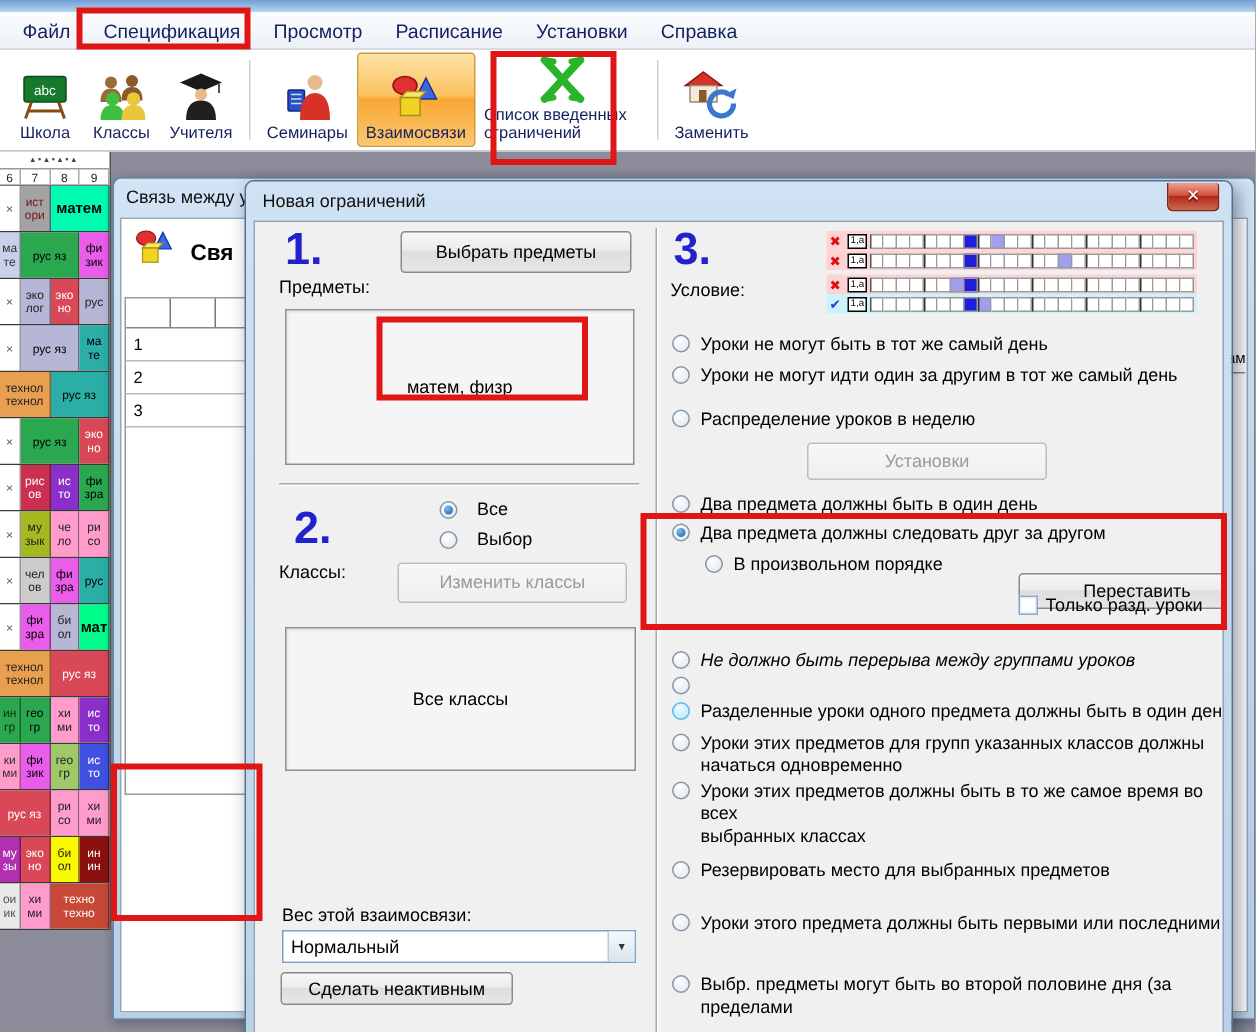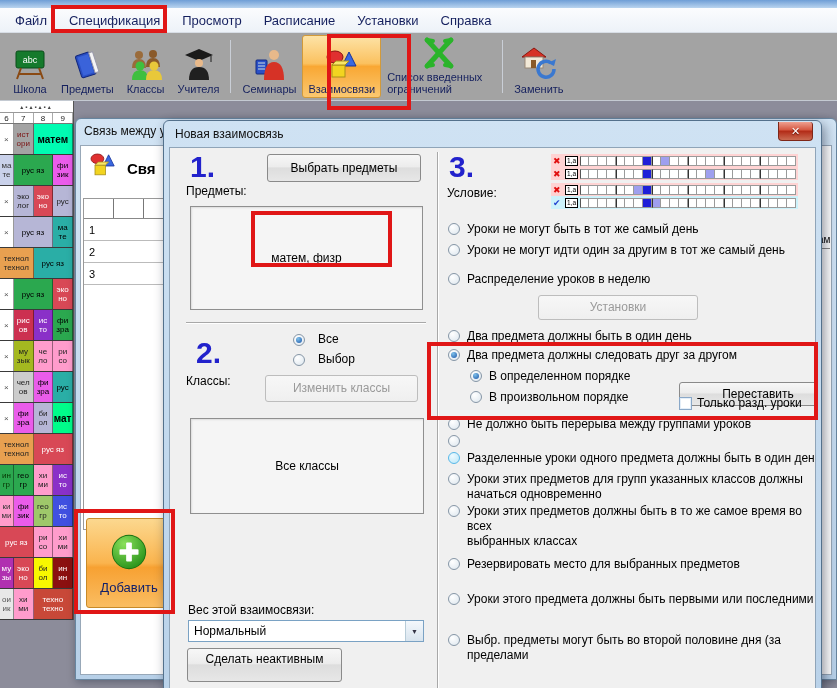--- a/index.html
+++ b/index.html
@@ -3,21 +3,21 @@
 <meta charset="utf-8">
 <style>
 *{margin:0;padding:0;box-sizing:border-box;}
 body{font-family:"Liberation Sans","DejaVu Sans",sans-serif;background:#666;}
 #root{position:relative;width:837px;height:688px;background:#8c8c9a;overflow:hidden;}
 
 
 .top-strip{position:absolute;left:0;top:0;width:837px;height:8px;background:linear-gradient(#6f9ed6,#b9d4ef);}
 .menubar{position:absolute;left:0;top:8px;width:837px;height:25px;display:flex;align-items:center;padding-left:4px;background:linear-gradient(#fbfcfe,#edf2f8);border-bottom:1px solid #d7dde5;z-index:4;}
 .menu-item{padding:4px 11px;font-size:13px;color:#15205e;cursor:default;white-space:nowrap;}
-.toolbar{position:absolute;left:0;top:33px;width:837px;height:68px;background:#a3a3a3;border-bottom:1px solid #c4cad2;display:flex;align-items:stretch;padding:2px 0 2px 5px;z-index:4;}
+.toolbar{position:absolute;left:0;top:33px;width:837px;height:68px;background:#ffffff;border-bottom:1px solid #c4cad2;display:flex;align-items:stretch;padding:2px 0 2px 5px;z-index:4;}
 .tb-btn{display:flex;flex-direction:column;align-items:center;justify-content:flex-end;padding:2px 5px;border-radius:3px;border:1px solid transparent;}
 .tb-btn.active{background:linear-gradient(#fde3a7,#fbc15f 45%,#f9a733 50%,#fbc870);border:1px solid #d29a3a;}
 .tb-icon{height:38px;display:flex;align-items:center;justify-content:center;}
 .tb-label{font-size:11px;line-height:12px;color:#15205e;text-align:left;max-width:104px;}
 .tb-sep{width:1px;background:#c9ced6;margin:5px 5px;}
 
 
 .grid-panel{position:absolute;left:0;top:101px;width:74px;background:#fff;border-right:1px solid #555;z-index:1;}
 .g-strip{height:12px;font-size:6px;line-height:12px;letter-spacing:2px;color:#444;text-align:center;border-bottom:1px solid #999;overflow:hidden;}
 .g-nums{display:flex;height:11px;border-bottom:1px solid #777;}
@@ -57,21 +57,21 @@
 #panel-subjects{left:20px;top:58px;width:233px;height:104px;}
 .hr1{position:absolute;left:16px;top:174px;width:240px;height:1px;background:#a8a8a8;box-shadow:0 1px 0 #fff;}
 .s2radio{position:absolute;display:flex;align-items:center;}
 .s2radio span.rlbl{font-size:12px;margin-left:6px;}
 #btn-edit-classes{position:absolute;left:95px;top:227px;width:153px;height:27px;line-height:25px;}
 #panel-classes{left:20px;top:270px;width:234px;height:96px;}
 #weight-label{left:18px;top:455px;}
 .combo{position:absolute;left:18px;top:472px;width:236px;height:22px;background:#fff;border:1px solid #7aa2c4;display:flex;align-items:center;cursor:pointer;}
 .combo-text{flex:1;padding-left:5px;font-size:12px;color:#000;}
 .combo-arrow{width:18px;height:100%;border-left:1px solid #b8ccd8;background:linear-gradient(#f4f8fc,#d8e4ee);display:flex;align-items:center;justify-content:center;font-size:7px;color:#334;}
-#btn-deactivate{position:absolute;left:17px;top:500px;width:155px;height:34px;line-height:20px;}
+#btn-deactivate{position:absolute;left:17px;top:500px;width:155px;height:22px;line-height:20px;}
 .vdiv{position:absolute;left:267px;top:4px;bottom:0;width:1px;background:#a8a8a8;box-shadow:1px 0 0 #fff;}
 .rcol{position:absolute;left:277px;top:0;width:376px;height:100%;}
 
 
 #minigrid{position:absolute;left:104px;top:6px;}
 .mg-row{display:flex;align-items:center;height:13px;padding:1px 2px;}
 .mg-row.bad{background:#ffd3d3;}
 .mg-row.good{background:#ccf2fb;}
 .mg-row:nth-child(3){margin-top:3px;}
 .mg-mark{width:12px;font-size:9px;line-height:10px;}
@@ -125,32 +125,20 @@
   <div class="toolbar" id="toolbar">
       <div class="tb-btn">
         <div class="tb-icon">
           <svg width="38" height="36" viewBox="0 0 38 36">
             <rect x="5" y="5" width="28" height="17" rx="2" fill="#157a2c" stroke="#0b4d1a"></rect>
             <text x="19" y="17" font-size="9" fill="#fff" text-anchor="middle">abc</text>
             <path d="M10 22 L6 33 M28 22 L32 33 M8 28 H30" stroke="#8a4a14" stroke-width="2" fill="none"></path>
           </svg>
         </div>
         <div class="tb-label">Школа</div>
-      </div>
-      <div class="tb-btn">
-        <div class="tb-icon">
-          <svg width="38" height="36" viewBox="0 0 38 36">
-            <g transform="rotate(-18 19 18)">
-              <rect x="10" y="7" width="15" height="23" rx="2" fill="#2a4fc4" stroke="#12287e"></rect>
-              <rect x="24" y="8" width="4" height="21" fill="#f4f4f4" stroke="#99a"></rect>
-              <rect x="12" y="9" width="11" height="19" fill="#3a63da"></rect>
-            </g>
-          </svg>
-        </div>
-        <div class="tb-label">Предметы</div>
       </div>
       <div class="tb-btn">
         <div class="tb-icon">
           <svg width="40" height="36" viewBox="0 0 40 36">
             <circle cx="13" cy="9" r="4" fill="#9a6b3a"></circle>
             <path d="M6 22 Q6 13 13 13 Q20 13 20 22 Z" fill="#9a6b3a"></path>
             <circle cx="27" cy="8" r="4" fill="#8a5a2a"></circle>
             <path d="M20 21 Q20 12 27 12 Q34 12 34 21 Z" fill="#8a5a2a"></path>
             <circle cx="14" cy="20" r="4.5" fill="#3fbf3f"></circle>
             <path d="M6 34 Q6 24 14 24 Q22 24 22 34 Z" fill="#3fbf3f"></path>
@@ -366,43 +354,28 @@
         <div class="bg-thead">
             <div class="bg-th"></div>
             <div class="bg-th"></div>
           </div>
         <div id="bg-rows">
             <div class="bg-tr">1</div>
             <div class="bg-tr">2</div>
             <div class="bg-tr">3</div>
           </div>
       </div>
-      <div class="add-btn">
-        <span id="add-icon"><svg width="40" height="40" viewBox="0 0 42 42">
-              <defs>
-                <radialGradient id="gg" cx="0.35" cy="0.25" r="0.9">
-                  <stop offset="0" stop-color="#8ae05a"></stop>
-                  <stop offset="1" stop-color="#1e8a14"></stop>
-                </radialGradient>
-              </defs>
-              <circle cx="21" cy="21" r="18" fill="#187010"></circle>
-              <circle cx="21" cy="21" r="17" fill="url(#gg)"></circle>
-              <rect x="11" y="18" width="20" height="6" rx="1" fill="#fff"></rect>
-              <rect x="18" y="11" width="6" height="20" rx="1" fill="#fff"></rect>
-            </svg></span>
-        <span class="add-label">Добавить</span>
-      </div>
       <div class="bg-right-frag">
           <span>аме</span>
         </div>
     </div>
   </div>
 
   <div class="dialog">
-    <div class="dlg-title">Новая взаимосвязь</div>
+    <div class="dlg-title">Новая ограничений</div>
     <div class="dlg-close">✕</div>
     <div class="dlg-content">
 
       <div class="secnum" style="left:20px;top:2px;">1.</div>
       <div class="win-btn" id="btn-select-subjects">Выбрать предметы</div>
       <div class="dlbl" style="left:16px;top:36px;">Предметы:</div>
       <div class="sunken" id="panel-subjects">
           <span>матем, физр</span>
         </div>
       <div class="hr1"></div>
@@ -570,36 +543,32 @@
                 <span class="radio"></span>
                 <span class="opt-label">Два предмета должны быть в один день</span>
               </div>
             </div>
             <div class="opt-block" style="margin-top: 4px;">
               <div class="opt-row">
                 <span class="radio sel"></span>
                 <span class="opt-label">Два предмета должны следовать друг за другом</span>
               </div>
               <div class="sub">
-                <div class="sub-row">
-                  <span class="radio sel"></span>
-                  <span class="opt-label">В определенном порядке</span>
-                </div>
                 <div class="sub-row">
                   <span class="radio"></span>
                   <span class="opt-label">В произвольном порядке</span>
                 </div>
                 <div class="win-btn side-btn">Переставить</div>
                 <div class="side-chk">
                   <span class="chk"></span>
                   <span class="chk-label">Только разд. уроки</span>
                 </div>
               </div>
             </div>
-            <div class="opt-block" style="margin-top: 4px;">
+            <div class="opt-block" style="margin-top: 20px; font-style: italic;">
               <div class="opt-row">
                 <span class="radio"></span>
                 <span class="opt-label">Не должно быть перерыва между группами уроков</span>
               </div>
             </div>
             <div class="opt-block" style="margin-top: 2px;">
               <div class="opt-row">
                 <span class="radio"></span>
               </div>
             </div>

